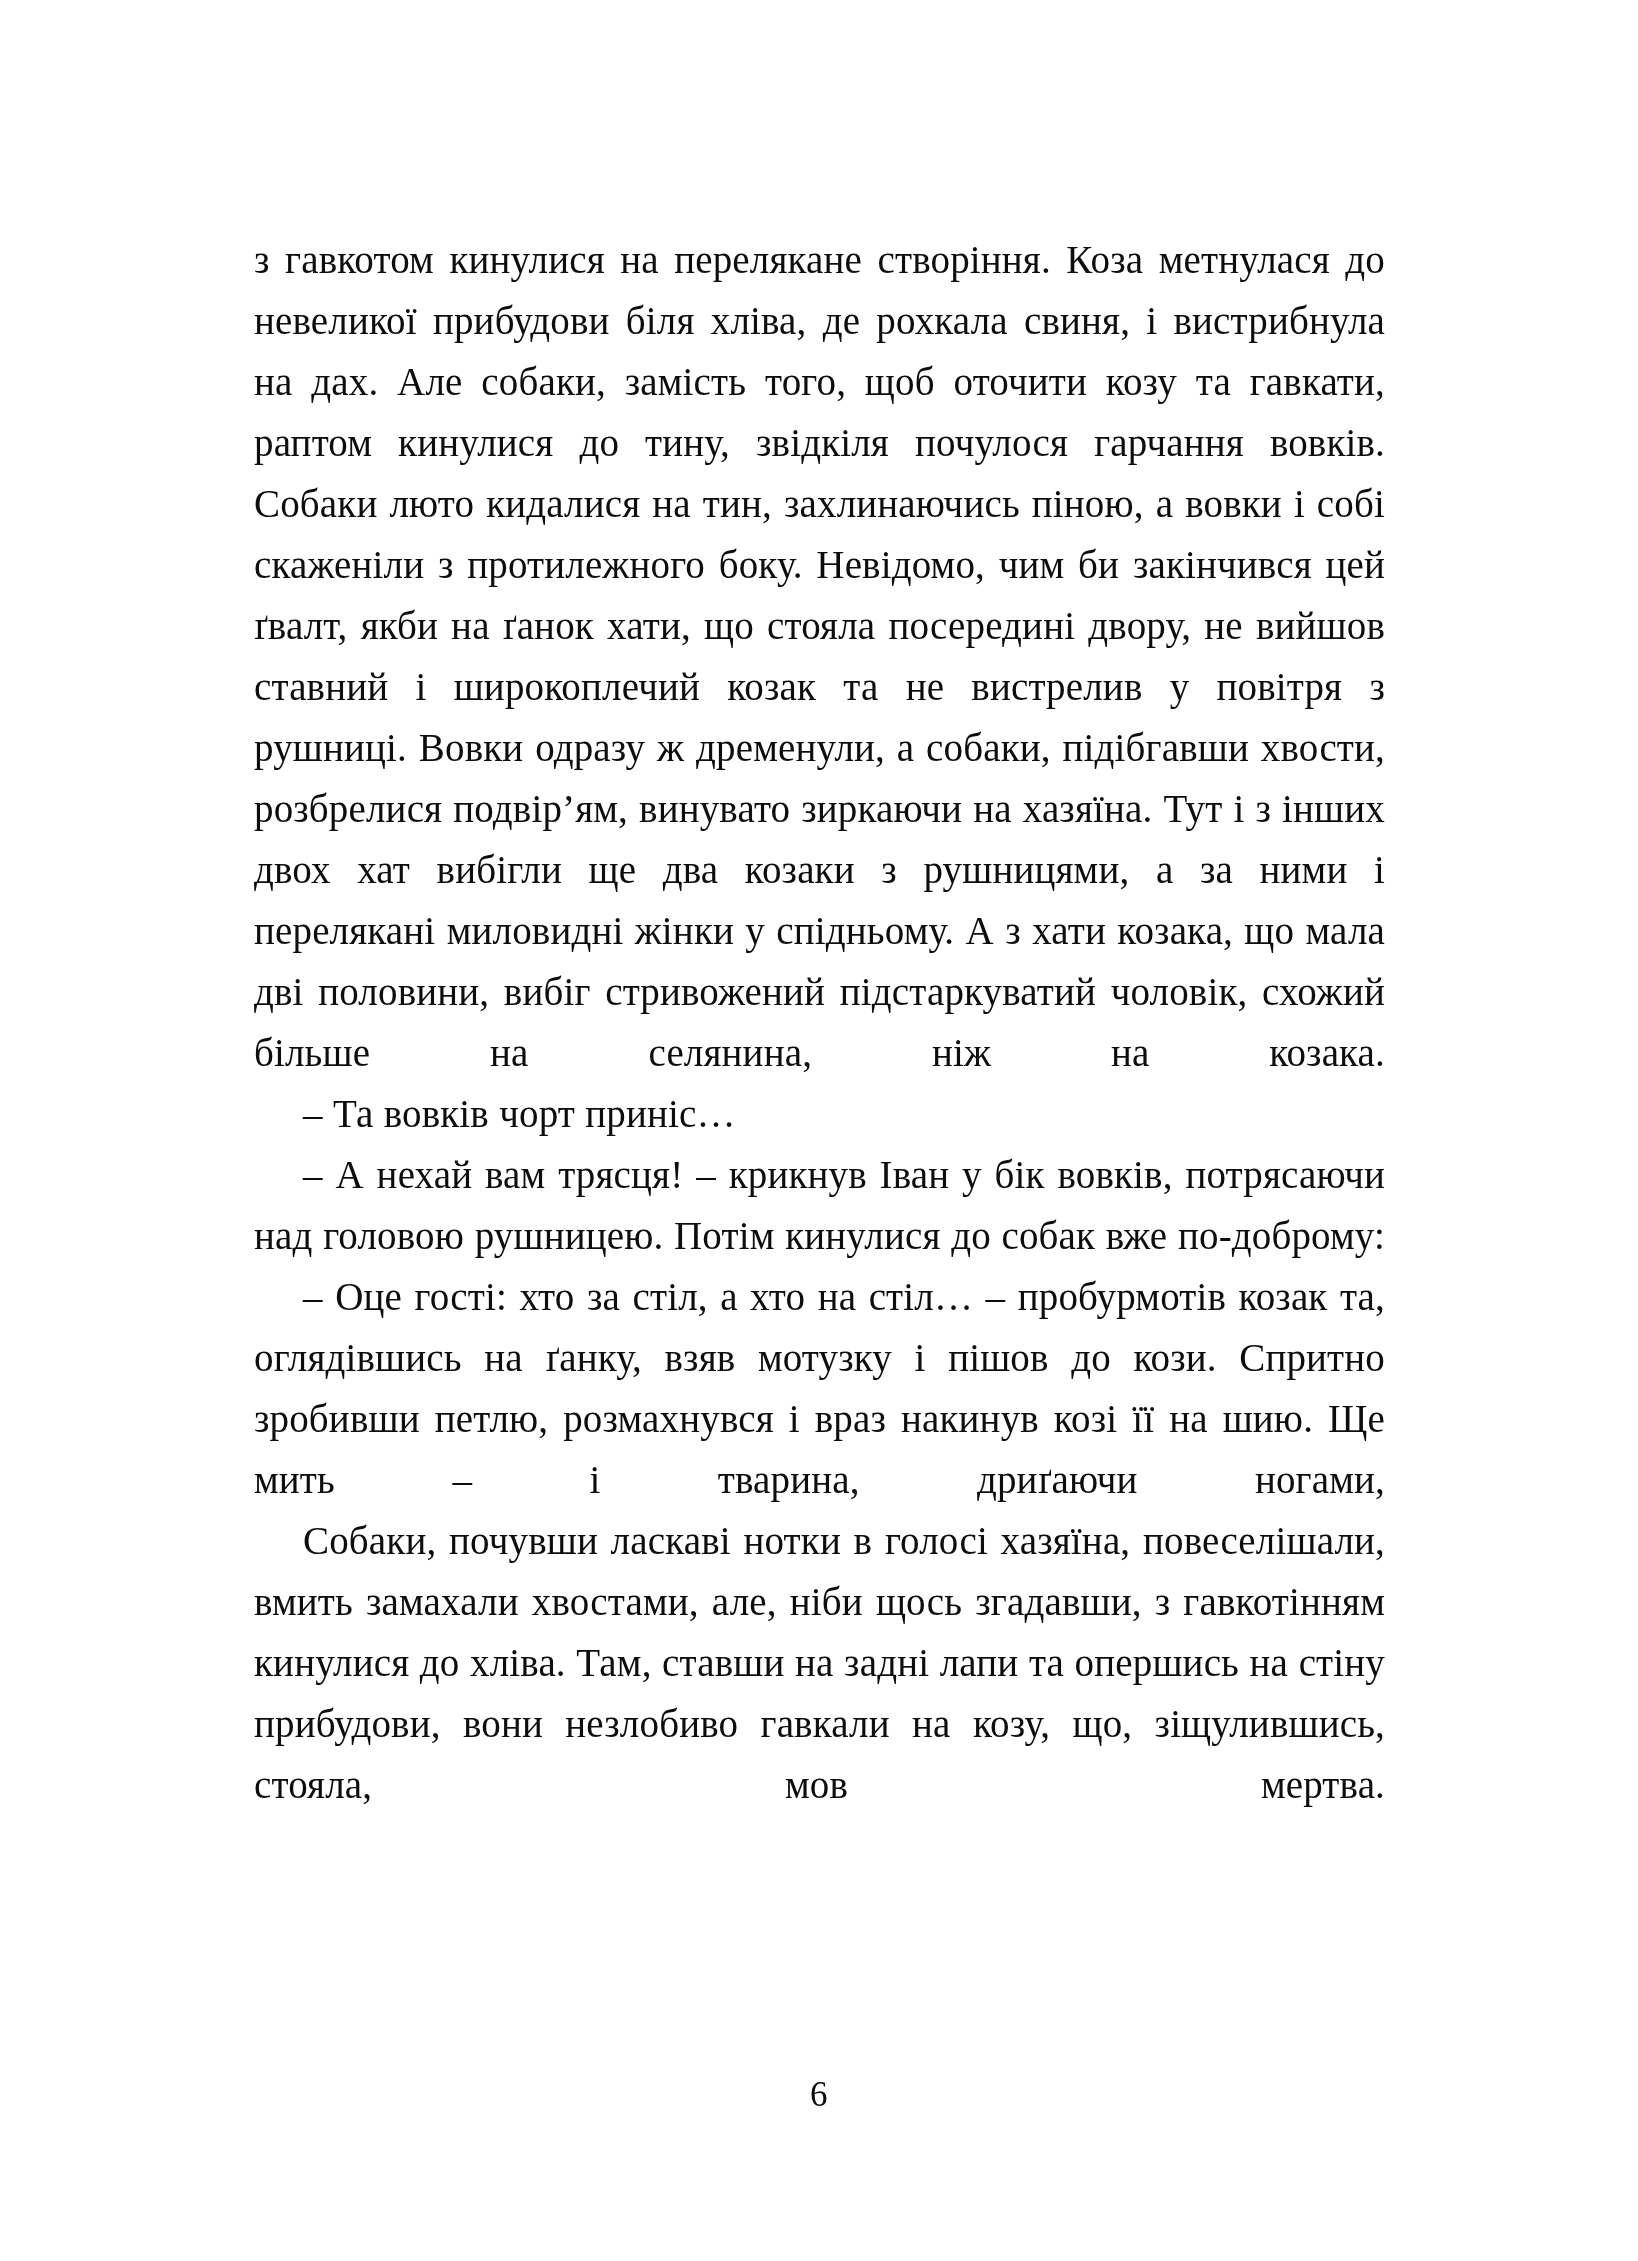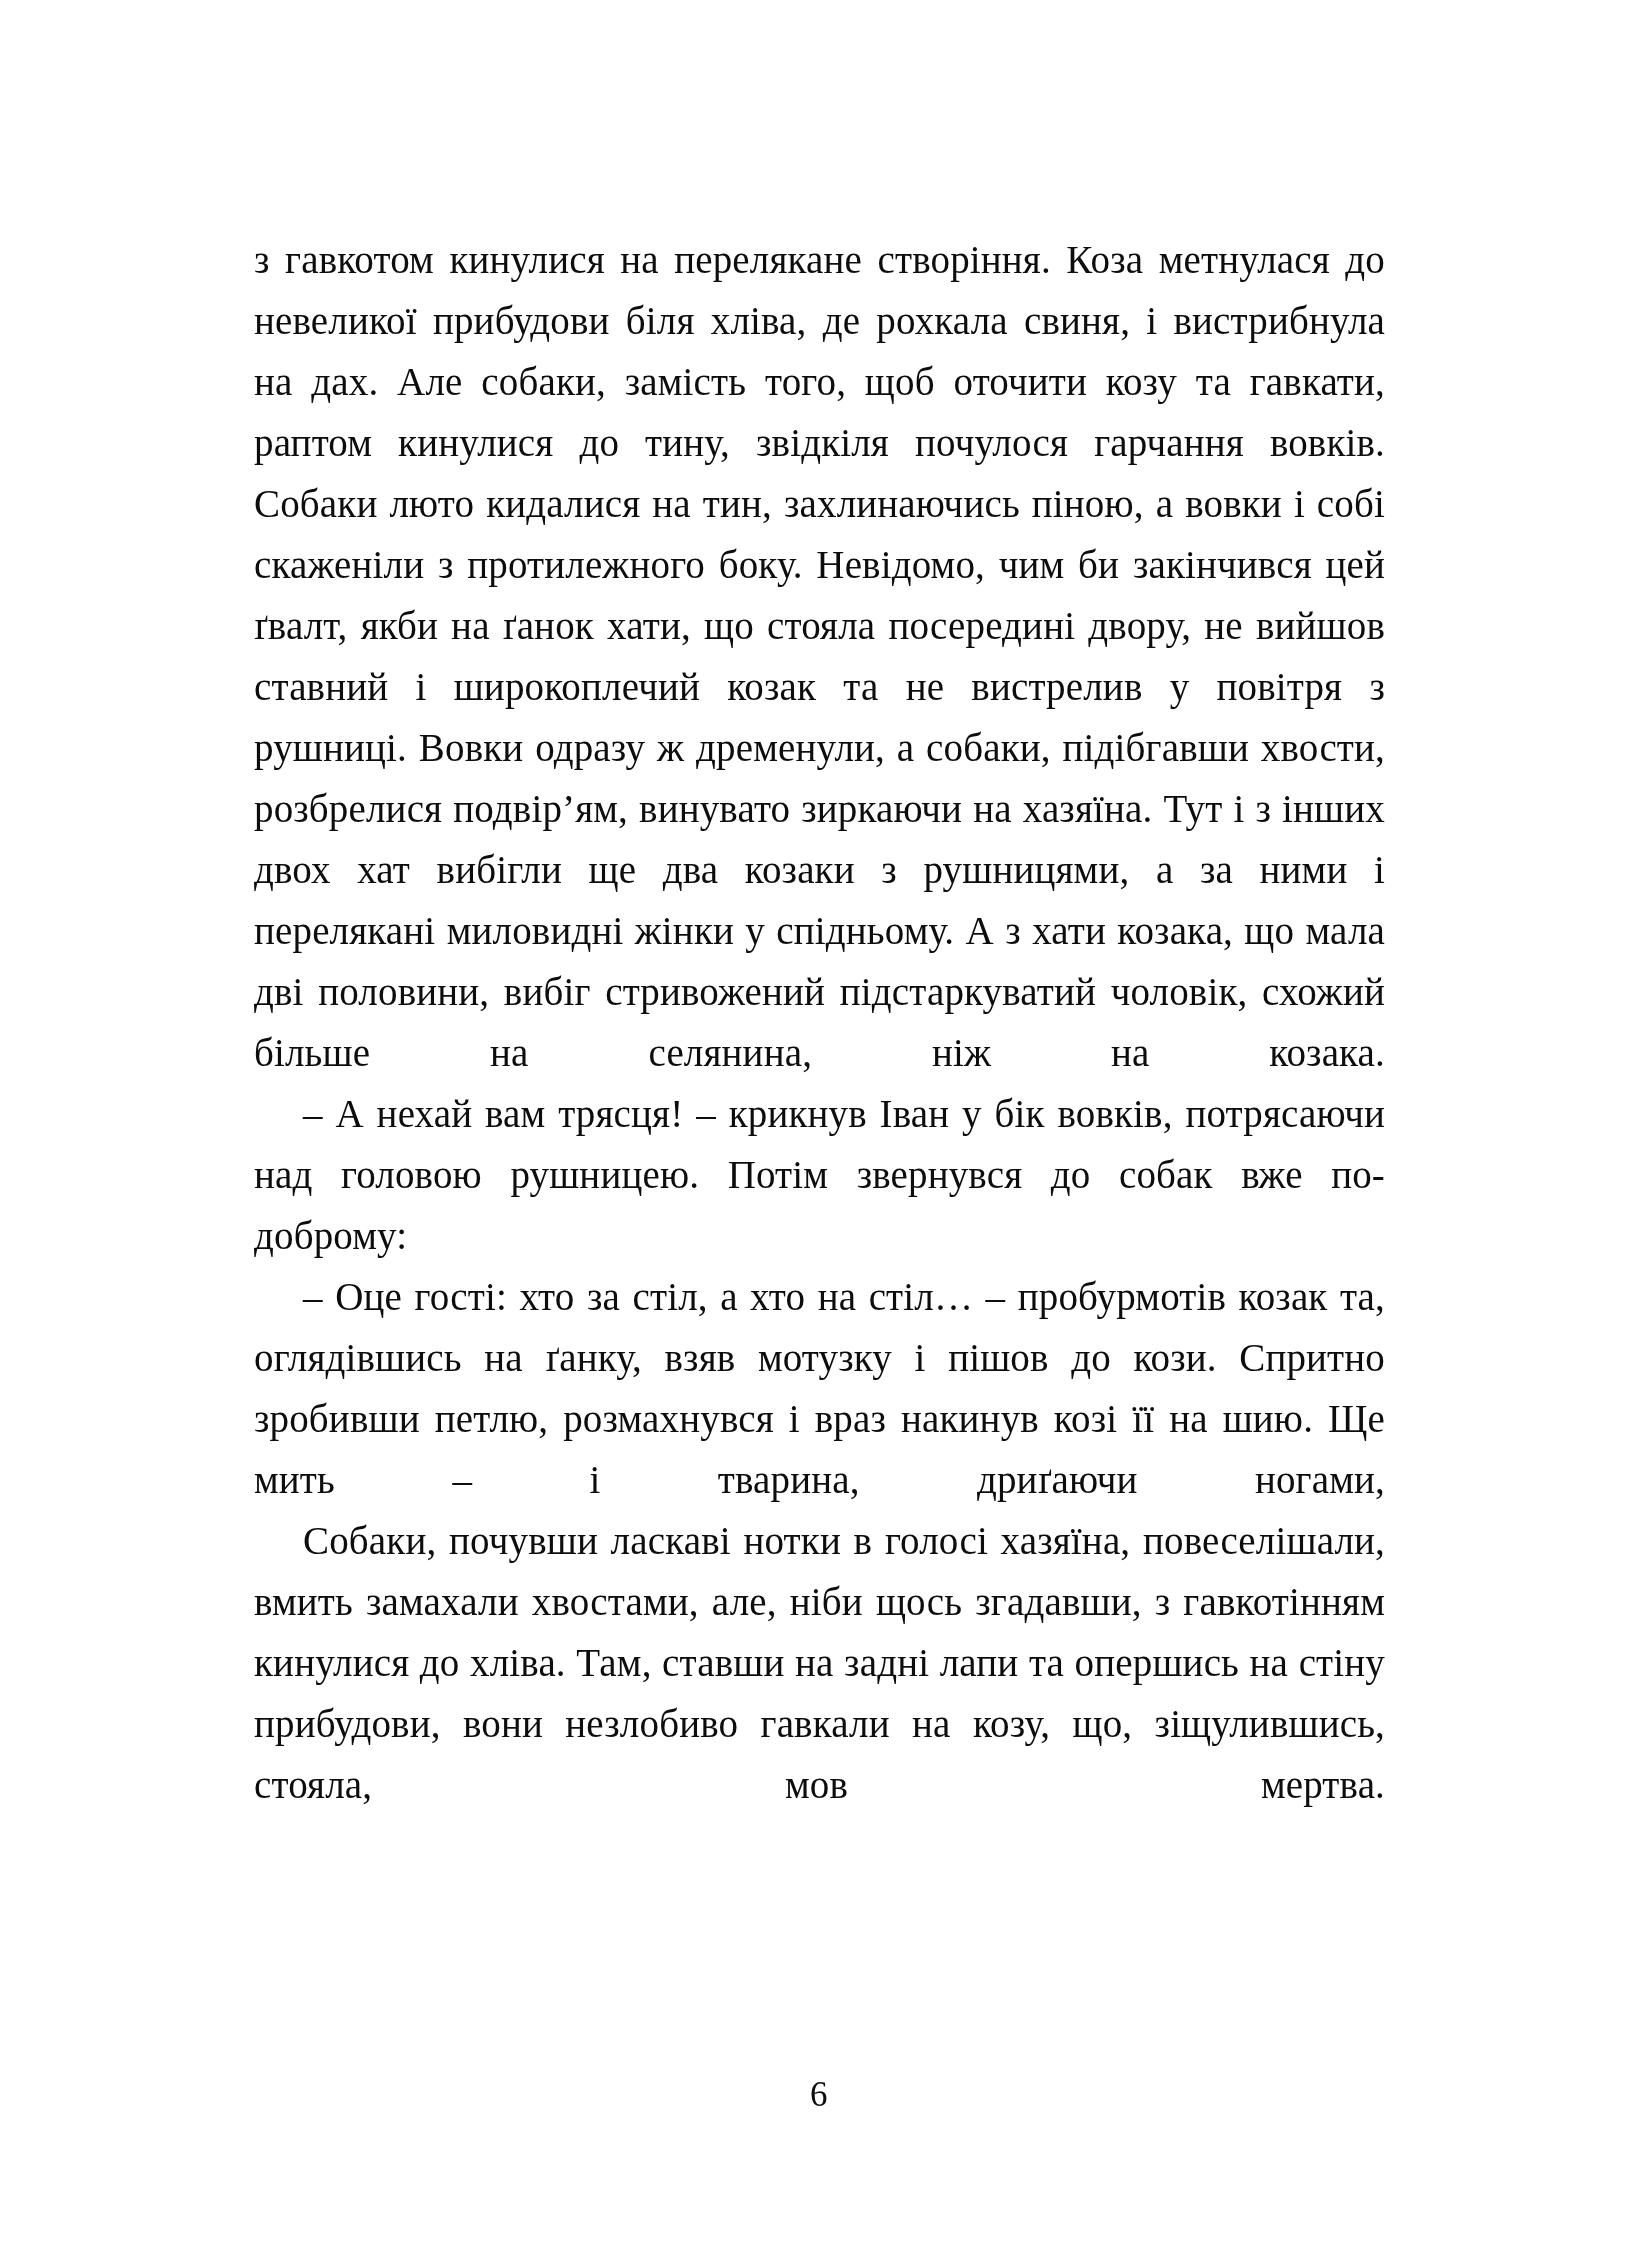--- a/index.html
+++ b/index.html
@@ -68,22 +68,23 @@
 </head>
 <body>
 
 <div class="page">
 
   <div class="text-column">
 
     <p class="para justify-all">з гавкотом кинулися на перелякане створіння. Коза метнулася до невеликої прибудови біля хліва, де рохкала свиня, і вистрибнула на дах. Але собаки, замість того, щоб оточити козу та гавкати, раптом кинулися до тину, звідкіля почулося гарчання вовків. Собаки люто кидалися на тин, захлинаючись піною, а вовки і собі скаженіли з протилежного боку. Невідомо, чим би закінчився цей ґвалт, якби на ґанок хати, що стояла посередині двору, не вийшов ставний і широкоплечий козак та не вистрелив у повітря з рушниці. Вовки одразу ж дременули, а собаки, підібгавши хвости, розбрелися подвір’ям, винувато зиркаючи на хазяїна. Тут і з інших двох хат вибігли ще два козаки з рушницями, а за ними і перелякані миловидні жінки у спідньому. А з хати козака, що мала дві половини, вибіг стривожений підстаркуватий чоловік, схожий більше на селянина, ніж на козака.</p>
 
 
+    <p class="para indent">– Та вовків чорт приніс…</p>
 
-    <p class="para indent justify-all">– А нехай вам трясця! – крикнув Іван у бік вовків, потрясаючи над головою рушницею. Потім звернувся до собак вже по-доброму:</p>
+    <p class="para indent justify-all">– А нехай вам трясця! – крикнув Іван у бік вовків, потрясаючи над головою рушницею. Потім кинулися до собак вже по-доброму:</p>
 
 
     <p class="para indent justify-all">– Оце гості: хто за стіл, а хто на стіл… – пробурмотів козак та, оглядівшись на ґанку, взяв мотузку і пішов до кози. Спритно зробивши петлю, розмахнувся і враз накинув козі її на шию. Ще мить – і тварина, дриґаючи ногами,</p>
 
     <p class="para indent justify-all">Собаки, почувши ласкаві нотки в голосі хазяїна, повеселішали, вмить замахали хвостами, але, ніби щось згадавши, з гавкотінням кинулися до хліва. Там, ставши на задні лапи та опершись на стіну прибудови, вони незлобиво гавкали на козу, що, зіщулившись, стояла, мов мертва.</p>
 
   </div>
 
   <div class="page-number">6</div>
 

